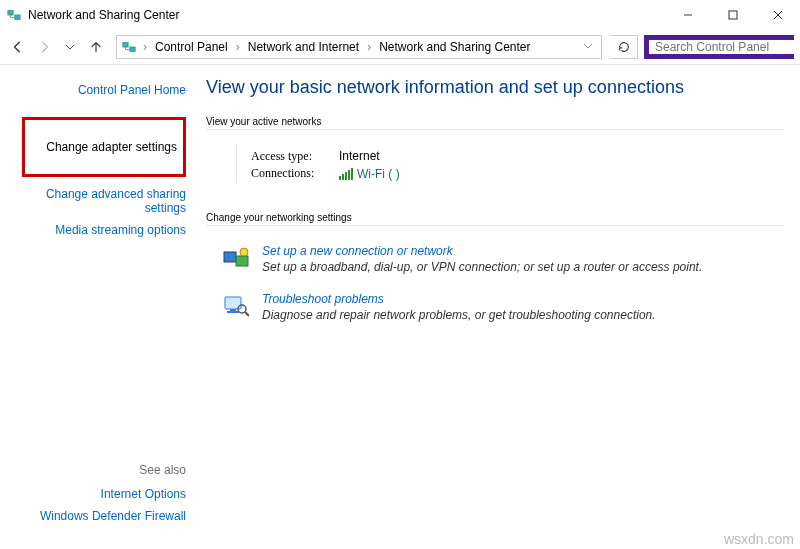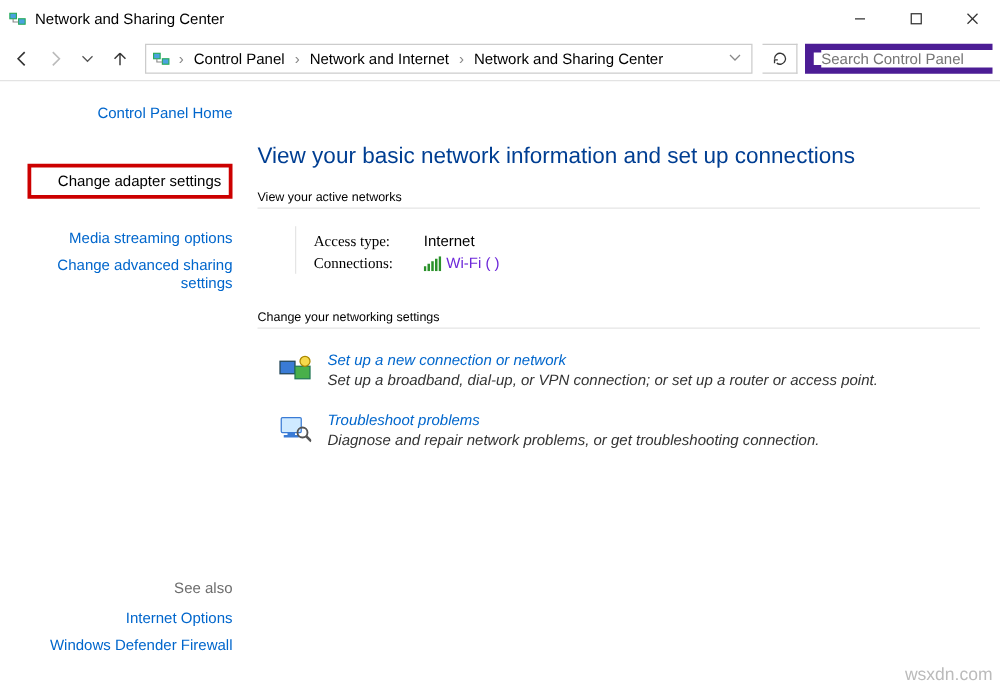--- a/index.html
+++ b/index.html
@@ -41,64 +41,63 @@
       align-items:center;
       padding:0 4px;
       gap:4px;
       margin:0 6px;
     }
     .addr-icon{ width:16px; height:16px; display:inline-flex; align-items:center; justify-content:center;}
     .crumb { padding:0 2px; }
     .crumb-sep { color:#888; padding:0 2px;}
     .addr-drop { margin-left:auto; color:#888; padding:0 4px;}
     .refresh-btn { width:28px; height:24px; display:flex;align-items:center;justify-content:center; border:1px solid #ccc; border-left:none;}
-    .search-box { width:150px; height:24px; border:7px solid #4c1d95; display:flex; align-items:center; padding:0 6px; color:#888; margin-left:4px; gap:6px;}
+    .search-box { width:150px; height:24px; border:5px solid #4c1d95; display:flex; align-items:center; padding:0 6px; color:#888; margin-left:4px; gap:6px;}
     .search-box input{ border:none; outline:none; flex:1; font-size:12px; color:#555;}
     .rule { height:1px; background:#e3e3e3; margin:0;}
     .content { flex:1; display:flex; }
     .sidebar {
       width: 196px;
       padding: 14px 10px 10px 22px;
       display:flex;
       flex-direction:column;
       text-align:right;
     }
     .side-link { color:#0066cc; padding:4px 0; cursor:default;}
     .side-home { color:#0066cc; padding:4px 0 14px 0;}
     .side-highlight {
       border: 3px solid #c00;
-      padding: 4px 6px;
-      margin: 20px 0;
+      padding: 20px 6px;
+      margin: 6px 0;
       width: 164px;
     }
     .see-also-block { margin-top:auto; padding-bottom:12px;}
     .see-also { color:#6d6d6d; padding:6px 0 6px 0; }
     .main {
       flex:1;
       padding: 12px 16px 0 10px;
     }
     .page-h1 {
       color:#003e92;
       font-size:18px;
       font-weight:400;
       margin-bottom:18px;
-      margin-top:37px;
     }
     .section-h { font-size:10px; margin-bottom:2px;}
     .sect-line { height:1px; background:#e5e5e5; margin-bottom:14px;}
     .active-row {
       display:flex;
       margin-bottom:30px;
       padding-left:30px;
     }
     .col-left { width:240px; padding-top:12px;}
     .col-right { border-left:1px solid #e5e5e5; padding-left:14px; padding-top:4px;}
     .kv{ display:flex; gap:8px; padding:1px 0;}
     .kv .k{ width:80px;font-family:Liberation Serif, serif;}
-    .wifi-link{ color:#6d28d9; display:inline-flex; gap:4px;}
+    .wifi-link{ color:#0f766e; display:inline-flex; align-items:center; gap:4px;}
     .sig-icon svg{ vertical-align:middle;}
     .net-item{
       display:flex;
       gap:12px;
       padding:4px 0 14px 16px;
       font-style:italic;
     }
     .net-icon{ width:28px; height:28px; display:flex; align-items:center; justify-content:center;}
     .net-text .nt-title{ color:#0066cc; margin-bottom:2px; }
     .net-text .nt-desc{ color:#333; }
@@ -190,22 +189,22 @@
 </div>
 
 <div class="rule"></div>
 
 <div class="content">
   <div class="sidebar">
     <div class="side-home">Control Panel Home</div>
     <div class="side-highlight">
       <span>Change adapter settings</span>
     </div>
+    <div class="side-link">Change advanced sharing settings</div>
     <div class="side-link">Media streaming options</div>
-    <div class="side-link">Change advanced sharing settings</div>
 
     <div class="see-also-block">
       <div class="see-also">See also</div>
       <div class="side-link">Internet Options</div>
       <div class="side-link">Windows Defender Firewall</div>
     </div>
   </div>
 
   <div class="main">
     <div class="page-h1">View your basic network information and set up connections</div>

